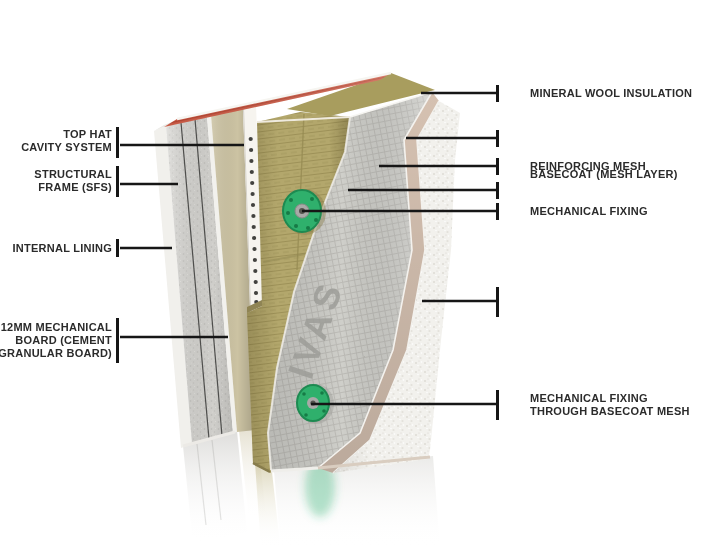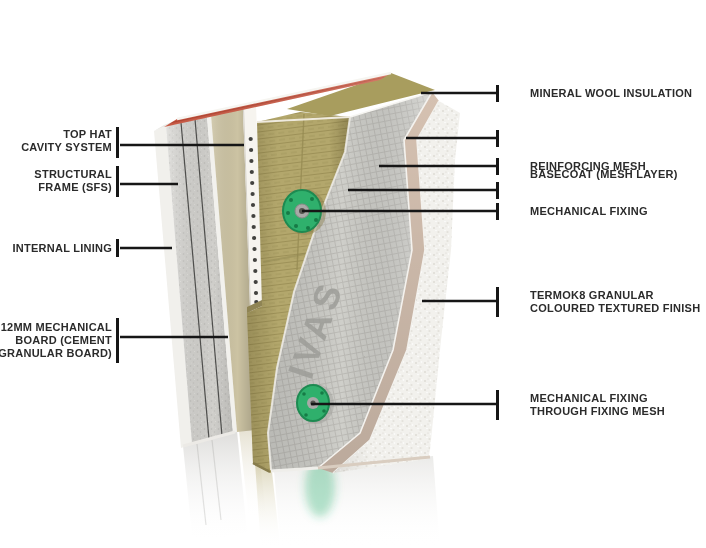--- a/index.html
+++ b/index.html
@@ -264,22 +264,18 @@
 </div>
 <div class="lbl right" style="top:160px">
   <span>REINFORCING MESH</span>
 </div>
 <div class="lbl right" style="top:168px">
   <span>BASECOAT (MESH LAYER)</span>
 </div>
 <div class="lbl right" style="top:205px">
   <span>MECHANICAL FIXING</span>
 </div>
-<div class="lbl right" style="top:289px">
-  <span>TERMOK8 GRANULAR</span>
-  <span>COLOURED TEXTURED FINISH</span>
-</div>
 <div class="lbl right" style="top:392px">
   <span>MECHANICAL FIXING</span>
-  <span>THROUGH FIXING MESH</span>
+  <span>THROUGH BASECOAT MESH</span>
 </div>
 
 </div>
 
 </body></html>

